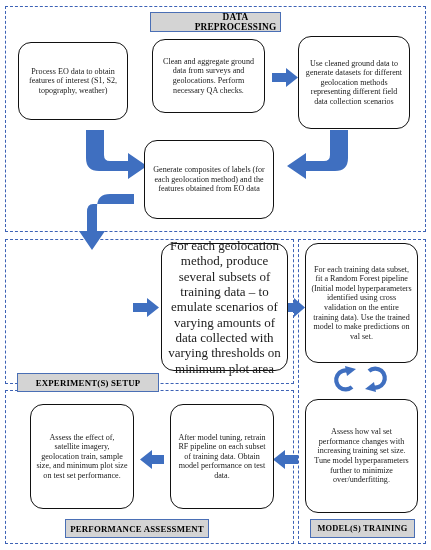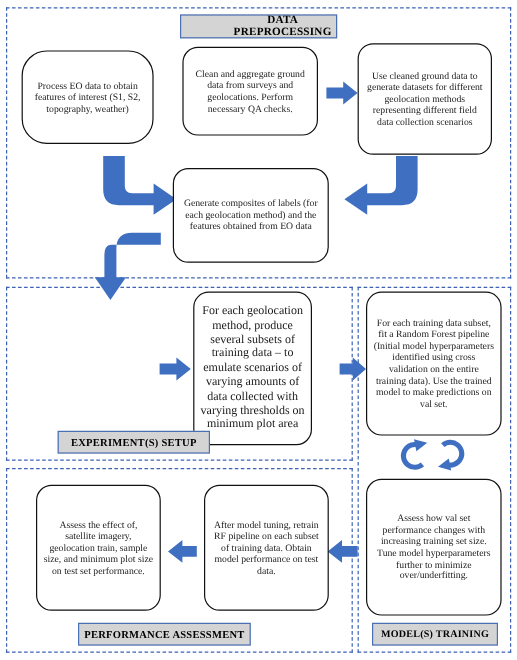--- a/index.html
+++ b/index.html
@@ -143,44 +143,44 @@
       <path class="arw" d="M298,455 L285,455 L285,450 L273,459.5 L285,469 L285,464 L298,464 Z"></path>
     </g>
 
     <g>
       <path class="arw" d="M164,455 L152,455 L152,450 L140,459.5 L152,469 L152,464 L164,464 Z"></path>
     </g>
   </svg>
 
   <div class="chip" id="chip-preprocessing" style="left:150px;top:12px;width:131px;height:20px;font-size:9.3px;padding-left:40px;">DATA PREPROCESSING</div>
 
-  <div class="chip" id="chip-setup" style="left:17px;top:359px;width:127px;height:19px;font-size:8.8px;margin-left:31px;">EXPERIMENT(S) SETUP</div>
+  <div class="chip" id="chip-setup" style="left:17px;top:373px;width:142px;height:19px;font-size:8.8px;">EXPERIMENT(S) SETUP</div>
 
   <div class="chip" id="chip-training" style="left:310px;top:519px;width:105px;height:19px;font-size:8.4px;">MODEL(S) TRAINING</div>
 
   <div class="chip" id="chip-performance" style="left:65px;top:519px;width:144px;height:19px;font-size:8.8px;">PERFORMANCE ASSESSMENT</div>
 
-  <div class="box" id="box-process-eo" style="left:18px;top:42px;width:110px;height:78px;font-size:8.1px;border-radius:21px;">
+  <div class="box" id="box-process-eo" style="left:18px;top:42px;width:110px;height:78px;font-size:8.1px;">
     <span>Process EO data to obtain features of interest (S1, S2, topography, weather)</span>
   </div>
 
   <div class="box" id="box-clean-aggregate" style="left:152px;top:39px;width:113px;height:74px;font-size:8.1px;">
     <span>Clean and aggregate ground data from surveys and geolocations. Perform necessary QA checks.</span>
   </div>
 
   <div class="box" id="box-use-cleaned" style="left:298px;top:36px;width:112px;height:93px;font-size:8.1px;justify-content:flex-end;">
     <span>Use cleaned ground data to generate datasets for different geolocation methods representing different field data collection scenarios</span>
   </div>
 
   <div class="box" id="box-generate-composites" style="left:144px;top:140px;width:130px;height:79px;font-size:8.1px;">
     <span>Generate composites of labels (for each geolocation method) and the features obtained from EO data</span>
   </div>
 
 
-  <div class="box" id="box-subsets" style="left:161px;top:243px;width:99px;height:128px;font-size:10px;">
+  <div class="box" id="box-subsets" style="left:161px;top:243px;width:127px;height:128px;font-size:13px;">
     <span>For each geolocation method, produce several subsets of training data – to emulate scenarios of varying amounts of data collected with varying thresholds on minimum plot area</span>
   </div>
 
   <div class="box" id="box-fit-rf" style="left:305px;top:243px;width:113px;height:120px;font-size:8.1px;">
     <span>For each training data subset, fit a Random Forest pipeline (Initial model hyperparameters identified using cross validation on the entire training data). Use the trained model to make predictions on val set.</span>
   </div>
 
   <div class="box" id="box-assess-val" style="left:305px;top:399px;width:113px;height:114px;font-size:8.1px;">
     <span>Assess how val set performance changes with increasing training set size. Tune model hyperparameters further to minimize over/underfitting.</span>
   </div>

